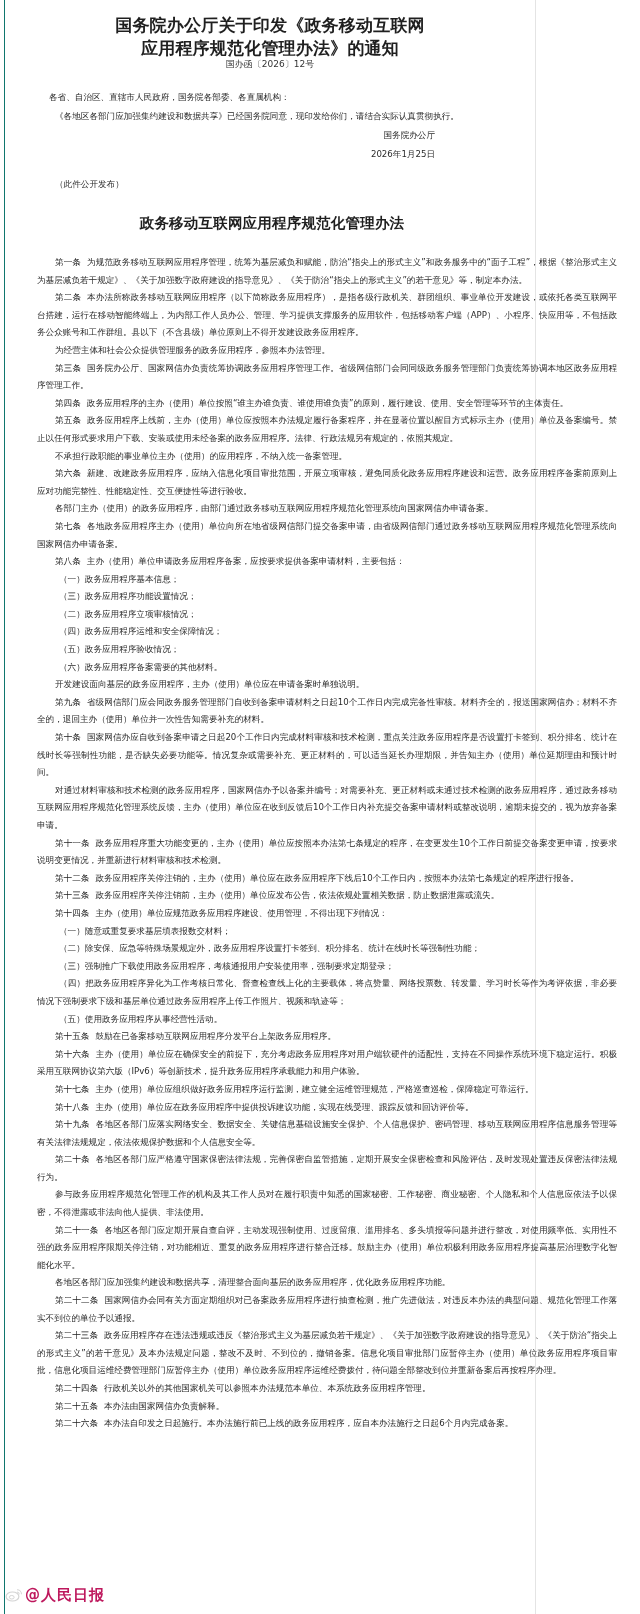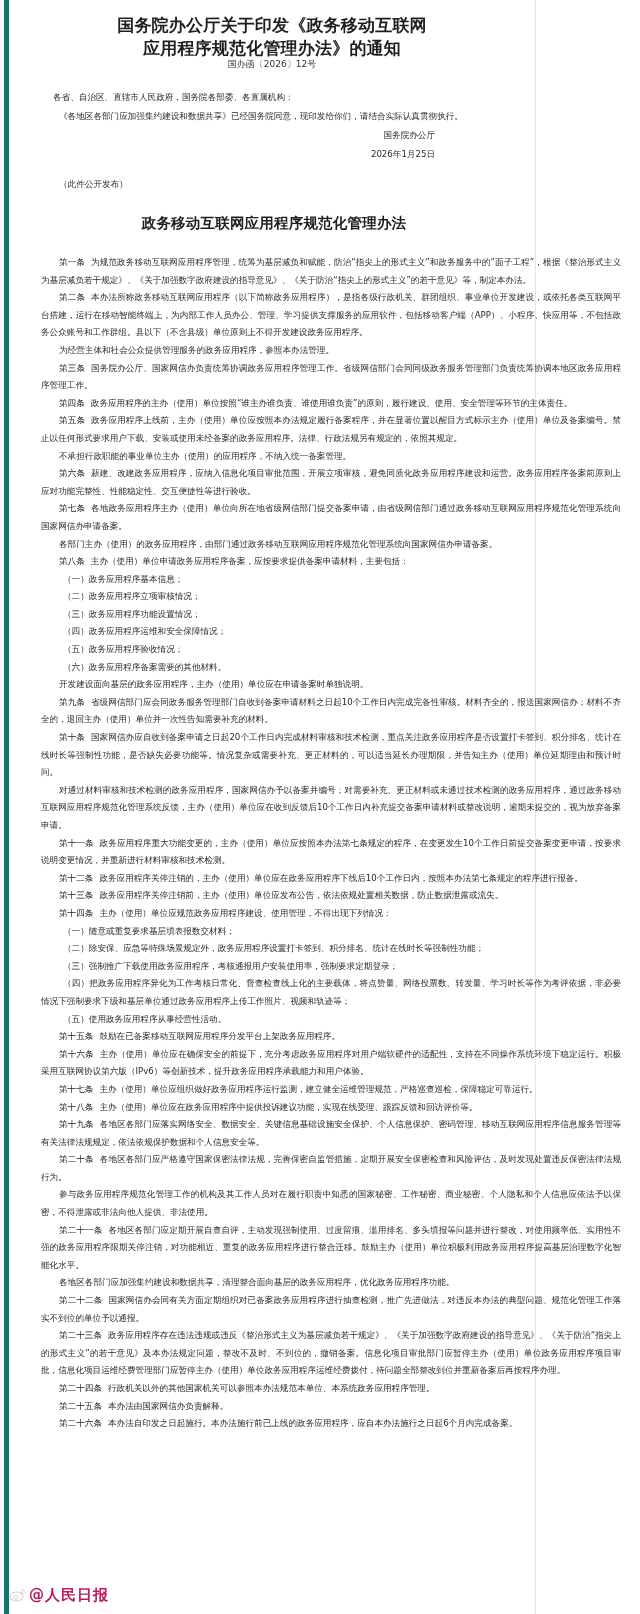--- a/index.html
+++ b/index.html
@@ -3,21 +3,21 @@
   <meta charset="utf-8">
   <style>
     html, body { margin: 0; padding: 0; background: #ffffff; }
     body {
       width: 640px; height: 1614px; overflow: hidden; position: relative;
       font-family: "DejaVu Sans", "Liberation Sans", sans-serif;
       color: #222222;
     }
     .page {
       position: absolute; left: 4px; top: 0; width: 532px; height: 1614px;
-      border-left: 5px solid #0f766e; border-right: 1px solid #e4e4e4;
+      border-left: 1px solid #0f766e; border-right: 1px solid #e4e4e4;
       background: #ffffff; box-sizing: border-box;
     }
     .notice-title {
       position: absolute; left: 0; right: 0; top: 14px; text-align: center;
       font-size: 17px; font-weight: bold; line-height: 23px; color: #1f1f1f;
       letter-spacing: 0.2px;
     }
     .doc-no {
       position: absolute; left: 0; right: 0; top: 58px; text-align: center;
       font-size: 9px; color: #333;
@@ -68,26 +68,26 @@
 
   <div class="articles" id="articles">
       <p class="para"><span class="art-no">第一条</span><span>为规范政务移动互联网应用程序管理，统筹为基层减负和赋能，防治“指尖上的形式主义”和政务服务中的“面子工程”，根据《整治形式主义为基层减负若干规定》、《关于加强数字政府建设的指导意见》、《关于防治“指尖上的形式主义”的若干意见》等，制定本办法。</span></p>
       <p class="para"><span class="art-no">第二条</span><span>本办法所称政务移动互联网应用程序（以下简称政务应用程序），是指各级行政机关、群团组织、事业单位开发建设，或依托各类互联网平台搭建，运行在移动智能终端上，为内部工作人员办公、管理、学习提供支撑服务的应用软件，包括移动客户端（APP）、小程序、快应用等，不包括政务公众账号和工作群组。县以下（不含县级）单位原则上不得开发建设政务应用程序。</span></p>
       <p class="para"><span>为经营主体和社会公众提供管理服务的政务应用程序，参照本办法管理。</span></p>
       <p class="para"><span class="art-no">第三条</span><span>国务院办公厅、国家网信办负责统筹协调政务应用程序管理工作。省级网信部门会同同级政务服务管理部门负责统筹协调本地区政务应用程序管理工作。</span></p>
       <p class="para"><span class="art-no">第四条</span><span>政务应用程序的主办（使用）单位按照“谁主办谁负责、谁使用谁负责”的原则，履行建设、使用、安全管理等环节的主体责任。</span></p>
       <p class="para"><span class="art-no">第五条</span><span>政务应用程序上线前，主办（使用）单位应按照本办法规定履行备案程序，并在显著位置以醒目方式标示主办（使用）单位及备案编号。禁止以任何形式要求用户下载、安装或使用未经备案的政务应用程序。法律、行政法规另有规定的，依照其规定。</span></p>
       <p class="para"><span>不承担行政职能的事业单位主办（使用）的应用程序，不纳入统一备案管理。</span></p>
       <p class="para"><span class="art-no">第六条</span><span>新建、改建政务应用程序，应纳入信息化项目审批范围，开展立项审核，避免同质化政务应用程序建设和运营。政务应用程序备案前原则上应对功能完整性、性能稳定性、交互便捷性等进行验收。</span></p>
+      <p class="para"><span>各部门主办（使用）的政务应用程序，由部门通过政务移动互联网应用程序规范化管理系统向国家网信办申请备案。</span></p>
       <p class="para"><span class="art-no">第七条</span><span>各地政务应用程序主办（使用）单位向所在地省级网信部门提交备案申请，由省级网信部门通过政务移动互联网应用程序规范化管理系统向国家网信办申请备案。</span></p>
-      <p class="para"><span>各部门主办（使用）的政务应用程序，由部门通过政务移动互联网应用程序规范化管理系统向国家网信办申请备案。</span></p>
       <p class="para"><span class="art-no">第八条</span><span>主办（使用）单位申请政务应用程序备案，应按要求提供备案申请材料，主要包括：</span></p>
       <p class="para item"><span>（一）政务应用程序基本信息；</span></p>
+      <p class="para item"><span>（三）政务应用程序功能设置情况；</span></p>
       <p class="para item"><span>（二）政务应用程序立项审核情况；</span></p>
-      <p class="para item"><span>（三）政务应用程序功能设置情况；</span></p>
       <p class="para item"><span>（四）政务应用程序运维和安全保障情况；</span></p>
       <p class="para item"><span>（五）政务应用程序验收情况；</span></p>
       <p class="para item"><span>（六）政务应用程序备案需要的其他材料。</span></p>
       <p class="para"><span>开发建设面向基层的政务应用程序，主办（使用）单位应在申请备案时单独说明。</span></p>
       <p class="para"><span class="art-no">第九条</span><span>省级网信部门应会同政务服务管理部门自收到备案申请材料之日起10个工作日内完成完备性审核。材料齐全的，报送国家网信办；材料不齐全的，退回主办（使用）单位并一次性告知需要补充的材料。</span></p>
       <p class="para"><span class="art-no">第十条</span><span>国家网信办应自收到备案申请之日起20个工作日内完成材料审核和技术检测，重点关注政务应用程序是否设置打卡签到、积分排名、统计在线时长等强制性功能，是否缺失必要功能等。情况复杂或需要补充、更正材料的，可以适当延长办理期限，并告知主办（使用）单位延期理由和预计时间。</span></p>
       <p class="para"><span>对通过材料审核和技术检测的政务应用程序，国家网信办予以备案并编号；对需要补充、更正材料或未通过技术检测的政务应用程序，通过政务移动互联网应用程序规范化管理系统反馈，主办（使用）单位应在收到反馈后10个工作日内补充提交备案申请材料或整改说明，逾期未提交的，视为放弃备案申请。</span></p>
       <p class="para"><span class="art-no">第十一条</span><span>政务应用程序重大功能变更的，主办（使用）单位应按照本办法第七条规定的程序，在变更发生10个工作日前提交备案变更申请，按要求说明变更情况，并重新进行材料审核和技术检测。</span></p>
       <p class="para"><span class="art-no">第十二条</span><span>政务应用程序关停注销的，主办（使用）单位应在政务应用程序下线后10个工作日内，按照本办法第七条规定的程序进行报备。</span></p>
       <p class="para"><span class="art-no">第十三条</span><span>政务应用程序关停注销前，主办（使用）单位应发布公告，依法依规处置相关数据，防止数据泄露或流失。</span></p>

